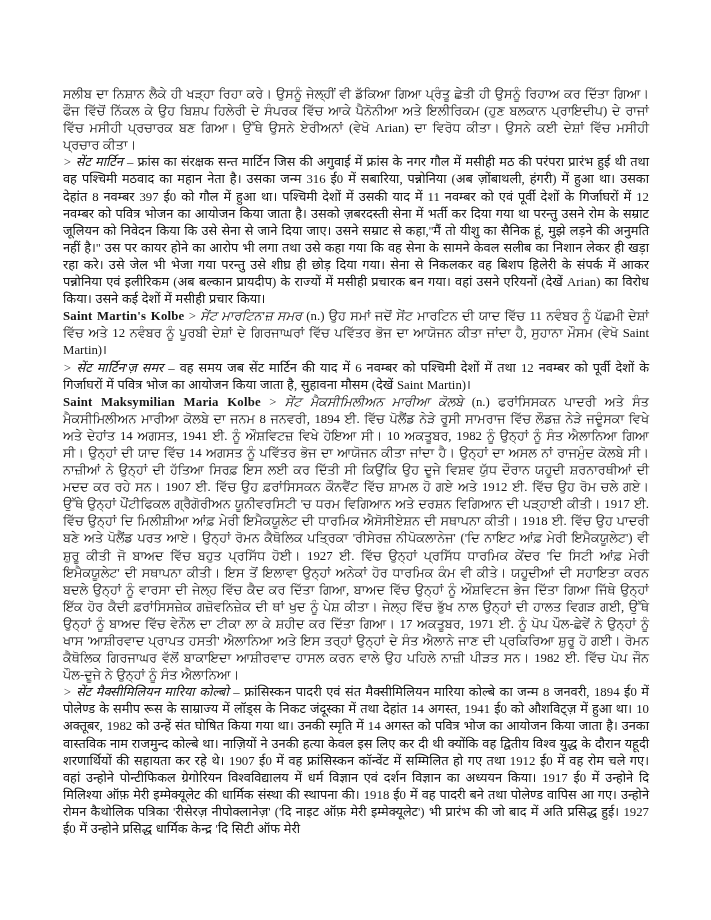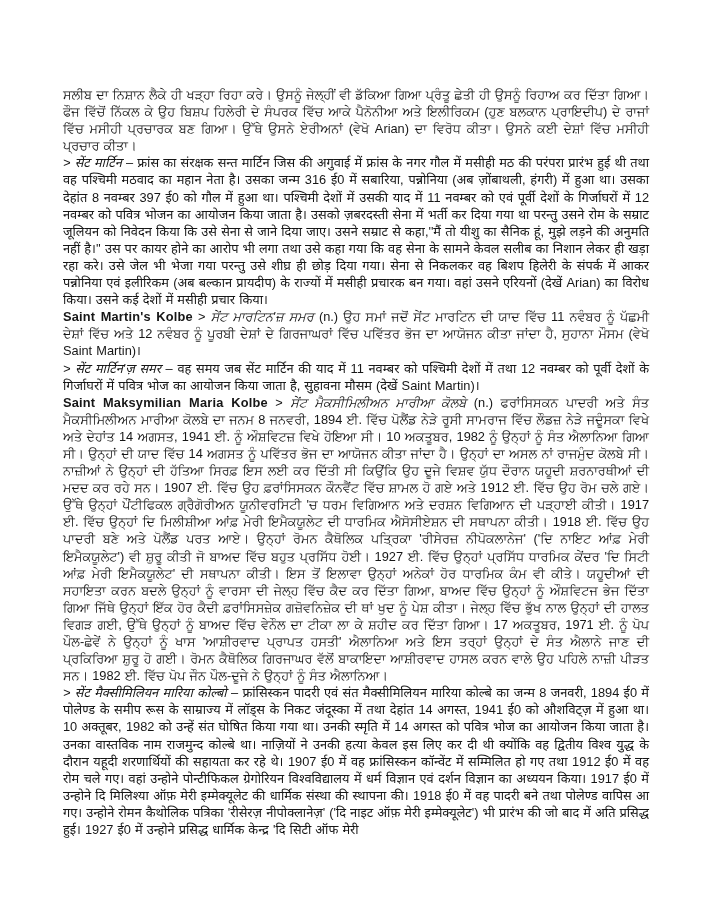--- a/index.html
+++ b/index.html
@@ -8,21 +8,21 @@
     background: #ffffff;
   }
   .page {
     position: relative;
     width: 711px;
     height: 920px;
     background: #ffffff;
     box-sizing: border-box;
     padding: 86px 62px 0 63px;
     overflow: hidden;
-    font-family: Liberation Sans, sans-serif;
+    font-family: Liberation Serif, serif;
     color: #161616;
   }
   .text-block {
     width: 100%;
   }
   .para {
     margin: 0;
     padding: 0;
     font-size: 12.8px;
     line-height: 17.1px;
@@ -35,17 +35,17 @@
   .seg-bold   { font-style: normal; font-weight: bold; letter-spacing: 0.2px; }
 </style>
 </head>
 <body>
 
 <div class="page">
   <div class="text-block">
     <p class="para"><span class="seg-normal">ਸਲੀਬ ਦਾ ਨਿਸ਼ਾਨ ਲੈਕੇ ਹੀ ਖੜ੍ਹਾ ਰਿਹਾ ਕਰੇ। ਉਸਨੂੰ ਜੇਲ੍ਹੀਂ ਵੀ ਡੱਕਿਆ ਗਿਆ ਪ੍ਰੰਤੂ ਛੇਤੀ ਹੀ ਉਸਨੂੰ ਰਿਹਾਅ ਕਰ ਦਿੱਤਾ ਗਿਆ। ਫੌਜ ਵਿੱਚੋਂ ਨਿੱਕਲ ਕੇ ਉਹ ਬਿਸ਼ਪ ਹਿਲੇਰੀ ਦੇ ਸੰਪਰਕ ਵਿੱਚ ਆਕੇ ਪੈਨੋਨੀਆ ਅਤੇ ਇਲੀਰਿਕਮ (ਹੁਣ ਬਲਕਾਨ ਪ੍ਰਾਇਦੀਪ) ਦੇ ਰਾਜਾਂ ਵਿੱਚ ਮਸੀਹੀ ਪ੍ਰਚਾਰਕ ਬਣ ਗਿਆ। ਉੱਥੇ ਉਸਨੇ ਏਰੀਅਨਾਂ (ਵੇਖੋ Arian) ਦਾ ਵਿਰੋਧ ਕੀਤਾ। ਉਸਨੇ ਕਈ ਦੇਸ਼ਾਂ ਵਿੱਚ ਮਸੀਹੀ ਪ੍ਰਚਾਰ ਕੀਤਾ।</span></p>
     <p class="para"><span class="seg-italic">&gt; सेंट मार्टिन</span><span class="seg-normal"> – फ्रांस का संरक्षक सन्त मार्टिन जिस की अगुवाई में फ्रांस के नगर गौल में मसीही मठ की परंपरा प्रारंभ हुई थी तथा वह पश्चिमी मठवाद का महान नेता है। उसका जन्म 316 ई0 में सबारिया, पन्नोनिया (अब ज़ोंबाथली, हंगरी) में हुआ था। उसका देहांत 8 नवम्बर 397 ई0 को गौल में हुआ था। पश्चिमी देशों में उसकी याद में 11 नवम्बर को एवं पूर्वी देशों के गिर्जाघरों में 12 नवम्बर को पवित्र भोजन का आयोजन किया जाता है। उसको ज़बरदस्ती सेना में भर्ती कर दिया गया था परन्तु उसने रोम के सम्राट जूलियन को निवेदन किया कि उसे सेना से जाने दिया जाए। उसने सम्राट से कहा,''मैं तो यीशु का सैनिक हूं, मुझे लड़ने की अनुमति नहीं है।'' उस पर कायर होने का आरोप भी लगा तथा उसे कहा गया कि वह सेना के सामने केवल सलीब का निशान लेकर ही खड़ा रहा करे। उसे जेल भी भेजा गया परन्तु उसे शीघ्र ही छोड़ दिया गया। सेना से निकलकर वह बिशप हिलेरी के संपर्क में आकर पन्नोनिया एवं इलीरिकम (अब बल्कान प्रायदीप) के राज्यों में मसीही प्रचारक बन गया। वहां उसने एरियनों (देखें Arian) का विरोध किया। उसने कई देशों में मसीही प्रचार किया।</span></p>
     <p class="para"><span class="seg-bold">Saint Martin's Kolbe</span><span class="seg-normal">  &gt; </span><span class="seg-italic">ਸੇਂਟ ਮਾਰਟਿਨ'ਜ਼ ਸਮਰ</span><span class="seg-normal"> (n.) ਉਹ ਸਮਾਂ ਜਦੋਂ ਸੇਂਟ ਮਾਰਟਿਨ ਦੀ ਯਾਦ ਵਿੱਚ 11 ਨਵੰਬਰ ਨੂੰ ਪੱਛਮੀ ਦੇਸ਼ਾਂ ਵਿੱਚ ਅਤੇ 12 ਨਵੰਬਰ ਨੂੰ ਪੂਰਬੀ ਦੇਸ਼ਾਂ ਦੇ ਗਿਰਜਾਘਰਾਂ ਵਿੱਚ ਪਵਿੱਤਰ ਭੋਜ ਦਾ ਆਯੋਜਨ ਕੀਤਾ ਜਾਂਦਾ ਹੈ, ਸੁਹਾਨਾ ਮੌਸਮ (ਵੇਖੋ Saint Martin)।</span></p>
-    <p class="para"><span class="seg-italic">&gt; सेंट मार्टिन'ज़ समर</span><span class="seg-normal"> – वह समय जब सेंट मार्टिन की याद में 11 नवम्बर को पश्चिमी देशों में तथा 12 नवम्बर को पूर्वी देशों के गिर्जाघरों में पवित्र भोज का आयोजन किया जाता है, सुहावना मौसम (देखें Saint Martin)।</span></p>
+    <p class="para"><span class="seg-italic">&gt; सेंट मार्टिन'ज़ समर</span><span class="seg-normal"> – वह समय जब सेंट मार्टिन की याद में 6 नवम्बर को पश्चिमी देशों में तथा 12 नवम्बर को पूर्वी देशों के गिर्जाघरों में पवित्र भोज का आयोजन किया जाता है, सुहावना मौसम (देखें Saint Martin)।</span></p>
     <p class="para"><span class="seg-bold">Saint Maksymilian Maria Kolbe</span><span class="seg-normal">  &gt; </span><span class="seg-italic">ਸੇਂਟ ਮੈਕਸੀਮਿਲੀਅਨ ਮਾਰੀਆ ਕੋਲਬੇ</span><span class="seg-normal"> (n.) ਫਰਾਂਸਿਸਕਨ ਪਾਦਰੀ ਅਤੇ ਸੰਤ ਮੈਕਸੀਮਿਲੀਅਨ ਮਾਰੀਆ ਕੋਲਬੇ ਦਾ ਜਨਮ 8 ਜਨਵਰੀ, 1894 ਈ. ਵਿੱਚ ਪੋਲੈਂਡ ਨੇੜੇ ਰੂਸੀ ਸਾਮਰਾਜ ਵਿੱਚ ਲੌਡਜ਼ ਨੇੜੇ ਜਦੂੰਸਕਾ ਵਿਖੇ ਅਤੇ ਦੇਹਾਂਤ 14 ਅਗਸਤ, 1941 ਈ. ਨੂੰ ਔਸ਼ਵਿਟਜ਼ ਵਿਖੇ ਹੋਇਆ ਸੀ। 10 ਅਕਤੂਬਰ, 1982 ਨੂੰ ਉਨ੍ਹਾਂ ਨੂੰ ਸੰਤ ਐਲਾਨਿਆ ਗਿਆ ਸੀ। ਉਨ੍ਹਾਂ ਦੀ ਯਾਦ ਵਿੱਚ 14 ਅਗਸਤ ਨੂੰ ਪਵਿੱਤਰ ਭੋਜ ਦਾ ਆਯੋਜਨ ਕੀਤਾ ਜਾਂਦਾ ਹੈ। ਉਨ੍ਹਾਂ ਦਾ ਅਸਲ ਨਾਂ ਰਾਜਮੁੰਦ ਕੋਲਬੇ ਸੀ। ਨਾਜ਼ੀਆਂ ਨੇ ਉਨ੍ਹਾਂ ਦੀ ਹੱਤਿਆ ਸਿਰਫ਼ ਇਸ ਲਈ ਕਰ ਦਿੱਤੀ ਸੀ ਕਿਉਂਕਿ ਉਹ ਦੂਜੇ ਵਿਸ਼ਵ ਯੁੱਧ ਦੌਰਾਨ ਯਹੂਦੀ ਸ਼ਰਨਾਰਥੀਆਂ ਦੀ ਮਦਦ ਕਰ ਰਹੇ ਸਨ। 1907 ਈ. ਵਿੱਚ ਉਹ ਫ਼ਰਾਂਸਿਸਕਨ ਕੌਨਵੈਂਟ ਵਿੱਚ ਸ਼ਾਮਲ ਹੋ ਗਏ ਅਤੇ 1912 ਈ. ਵਿੱਚ ਉਹ ਰੋਮ ਚਲੇ ਗਏ। ਉੱਥੇ ਉਨ੍ਹਾਂ ਪੌਂਟੀਫਿਕਲ ਗ੍ਰੈਗੋਰੀਅਨ ਯੂਨੀਵਰਸਿਟੀ 'ਚ ਧਰਮ ਵਿਗਿਆਨ ਅਤੇ ਦਰਸ਼ਨ ਵਿਗਿਆਨ ਦੀ ਪੜ੍ਹਾਈ ਕੀਤੀ। 1917 ਈ. ਵਿੱਚ ਉਨ੍ਹਾਂ ਦਿ ਮਿਲੀਸ਼ੀਆ ਆਂਫ਼ ਮੇਰੀ ਇਮੈਕਯੂਲੇਟ ਦੀ ਧਾਰਮਿਕ ਐਸੋਸੀਏਸ਼ਨ ਦੀ ਸਥਾਪਨਾ ਕੀਤੀ। 1918 ਈ. ਵਿੱਚ ਉਹ ਪਾਦਰੀ ਬਣੇ ਅਤੇ ਪੋਲੈਂਡ ਪਰਤ ਆਏ। ਉਨ੍ਹਾਂ ਰੋਮਨ ਕੈਥੋਲਿਕ ਪਤ੍ਰਿਕਾ 'ਰੀਸੇਰਜ਼ ਨੀਪੋਕਲਾਨੇਜ' ('ਦਿ ਨਾਇਟ ਆਂਫ਼ ਮੇਰੀ ਇਮੈਕਯੂਲੇਟ') ਵੀ ਸ਼ੁਰੂ ਕੀਤੀ ਜੋ ਬਾਅਦ ਵਿੱਚ ਬਹੁਤ ਪ੍ਰਸਿੱਧ ਹੋਈ। 1927 ਈ. ਵਿੱਚ ਉਨ੍ਹਾਂ ਪ੍ਰਸਿੱਧ ਧਾਰਮਿਕ ਕੇਂਦਰ 'ਦਿ ਸਿਟੀ ਆਂਫ਼ ਮੇਰੀ ਇਮੈਕਯੂਲੇਟ' ਦੀ ਸਥਾਪਨਾ ਕੀਤੀ। ਇਸ ਤੋਂ ਇਲਾਵਾ ਉਨ੍ਹਾਂ ਅਨੇਕਾਂ ਹੋਰ ਧਾਰਮਿਕ ਕੰਮ ਵੀ ਕੀਤੇ। ਯਹੂਦੀਆਂ ਦੀ ਸਹਾਇਤਾ ਕਰਨ ਬਦਲੇ ਉਨ੍ਹਾਂ ਨੂੰ ਵਾਰਸਾ ਦੀ ਜੇਲ੍ਹ ਵਿੱਚ ਕੈਦ ਕਰ ਦਿੱਤਾ ਗਿਆ, ਬਾਅਦ ਵਿੱਚ ਉਨ੍ਹਾਂ ਨੂੰ ਔਸ਼ਵਿਟਜ ਭੇਜ ਦਿੱਤਾ ਗਿਆ ਜਿੱਥੇ ਉਨ੍ਹਾਂ ਇੱਕ ਹੋਰ ਕੈਦੀ ਫ਼ਰਾਂਸਿਸਜ਼ੇਕ ਗਜ਼ੋਵਨਿਜ਼ੇਕ ਦੀ ਥਾਂ ਖੁਦ ਨੂੰ ਪੇਸ਼ ਕੀਤਾ। ਜੇਲ੍ਹ ਵਿੱਚ ਭੁੱਖ ਨਾਲ ਉਨ੍ਹਾਂ ਦੀ ਹਾਲਤ ਵਿਗੜ ਗਈ, ਉੱਥੇ ਉਨ੍ਹਾਂ ਨੂੰ ਬਾਅਦ ਵਿੱਚ ਵੇਨੌਲ ਦਾ ਟੀਕਾ ਲਾ ਕੇ ਸ਼ਹੀਦ ਕਰ ਦਿੱਤਾ ਗਿਆ। 17 ਅਕਤੂਬਰ, 1971 ਈ. ਨੂੰ ਪੋਪ ਪੌਲ-ਛੇਵੇਂ ਨੇ ਉਨ੍ਹਾਂ ਨੂੰ ਖਾਸ 'ਆਸ਼ੀਰਵਾਦ ਪ੍ਰਾਪਤ ਹਸਤੀ' ਐਲਾਨਿਆ ਅਤੇ ਇਸ ਤਰ੍ਹਾਂ ਉਨ੍ਹਾਂ ਦੇ ਸੰਤ ਐਲਾਨੇ ਜਾਣ ਦੀ ਪ੍ਰਕਿਰਿਆ ਸ਼ੁਰੂ ਹੋ ਗਈ। ਰੋਮਨ ਕੈਥੋਲਿਕ ਗਿਰਜਾਘਰ ਵੱਲੋਂ ਬਾਕਾਇਦਾ ਆਸ਼ੀਰਵਾਦ ਹਾਸਲ ਕਰਨ ਵਾਲੇ ਉਹ ਪਹਿਲੇ ਨਾਜ਼ੀ ਪੀੜਤ ਸਨ। 1982 ਈ. ਵਿੱਚ ਪੋਪ ਜੌਨ ਪੌਲ-ਦੂਜੇ ਨੇ ਉਨ੍ਹਾਂ ਨੂੰ ਸੰਤ ਐਲਾਨਿਆ।</span></p>
     <p class="para"><span class="seg-italic">&gt; सेंट मैक्सीमिलियन मारिया कोल्बो</span><span class="seg-normal"> – फ्रांसिस्कन पादरी एवं संत मैक्सीमिलियन मारिया कोल्बे का जन्म 8 जनवरी, 1894 ई0 में पोलेण्ड के समीप रूस के साम्राज्य में लॉड्स के निकट जंदूस्का में तथा देहांत 14 अगस्त, 1941 ई0 को औशविट्ज़ में हुआ था। 10 अक्तूबर, 1982 को उन्हें संत घोषित किया गया था। उनकी स्मृति में 14 अगस्त को पवित्र भोज का आयोजन किया जाता है। उनका वास्तविक नाम राजमुन्द कोल्बे था। नाज़ियों ने उनकी हत्या केवल इस लिए कर दी थी क्योंकि वह द्वितीय विश्व युद्ध के दौरान यहूदी शरणार्थियों की सहायता कर रहे थे। 1907 ई0 में वह फ्रांसिस्कन कॉन्वेंट में सम्मिलित हो गए तथा 1912 ई0 में वह रोम चले गए। वहां उन्होने पोन्टीफिकल ग्रेगोरियन विश्वविद्यालय में धर्म विज्ञान एवं दर्शन विज्ञान का अध्ययन किया। 1917 ई0 में उन्होने दि मिलिश्या ऑफ़ मेरी इम्मेक्यूलेट की धार्मिक संस्था की स्थापना की। 1918 ई0 में वह पादरी बने तथा पोलेण्ड वापिस आ गए। उन्होने रोमन कैथोलिक पत्रिका 'रीसेरज़ नीपोक्लानेज़' ('दि नाइट ऑफ़ मेरी इम्मेक्यूलेट') भी प्रारंभ की जो बाद में अति प्रसिद्ध हुई। 1927 ई0 में उन्होने प्रसिद्ध धार्मिक केन्द्र 'दि सिटी ऑफ मेरी</span></p>
   </div>
 </div>
 
 </body></html>

